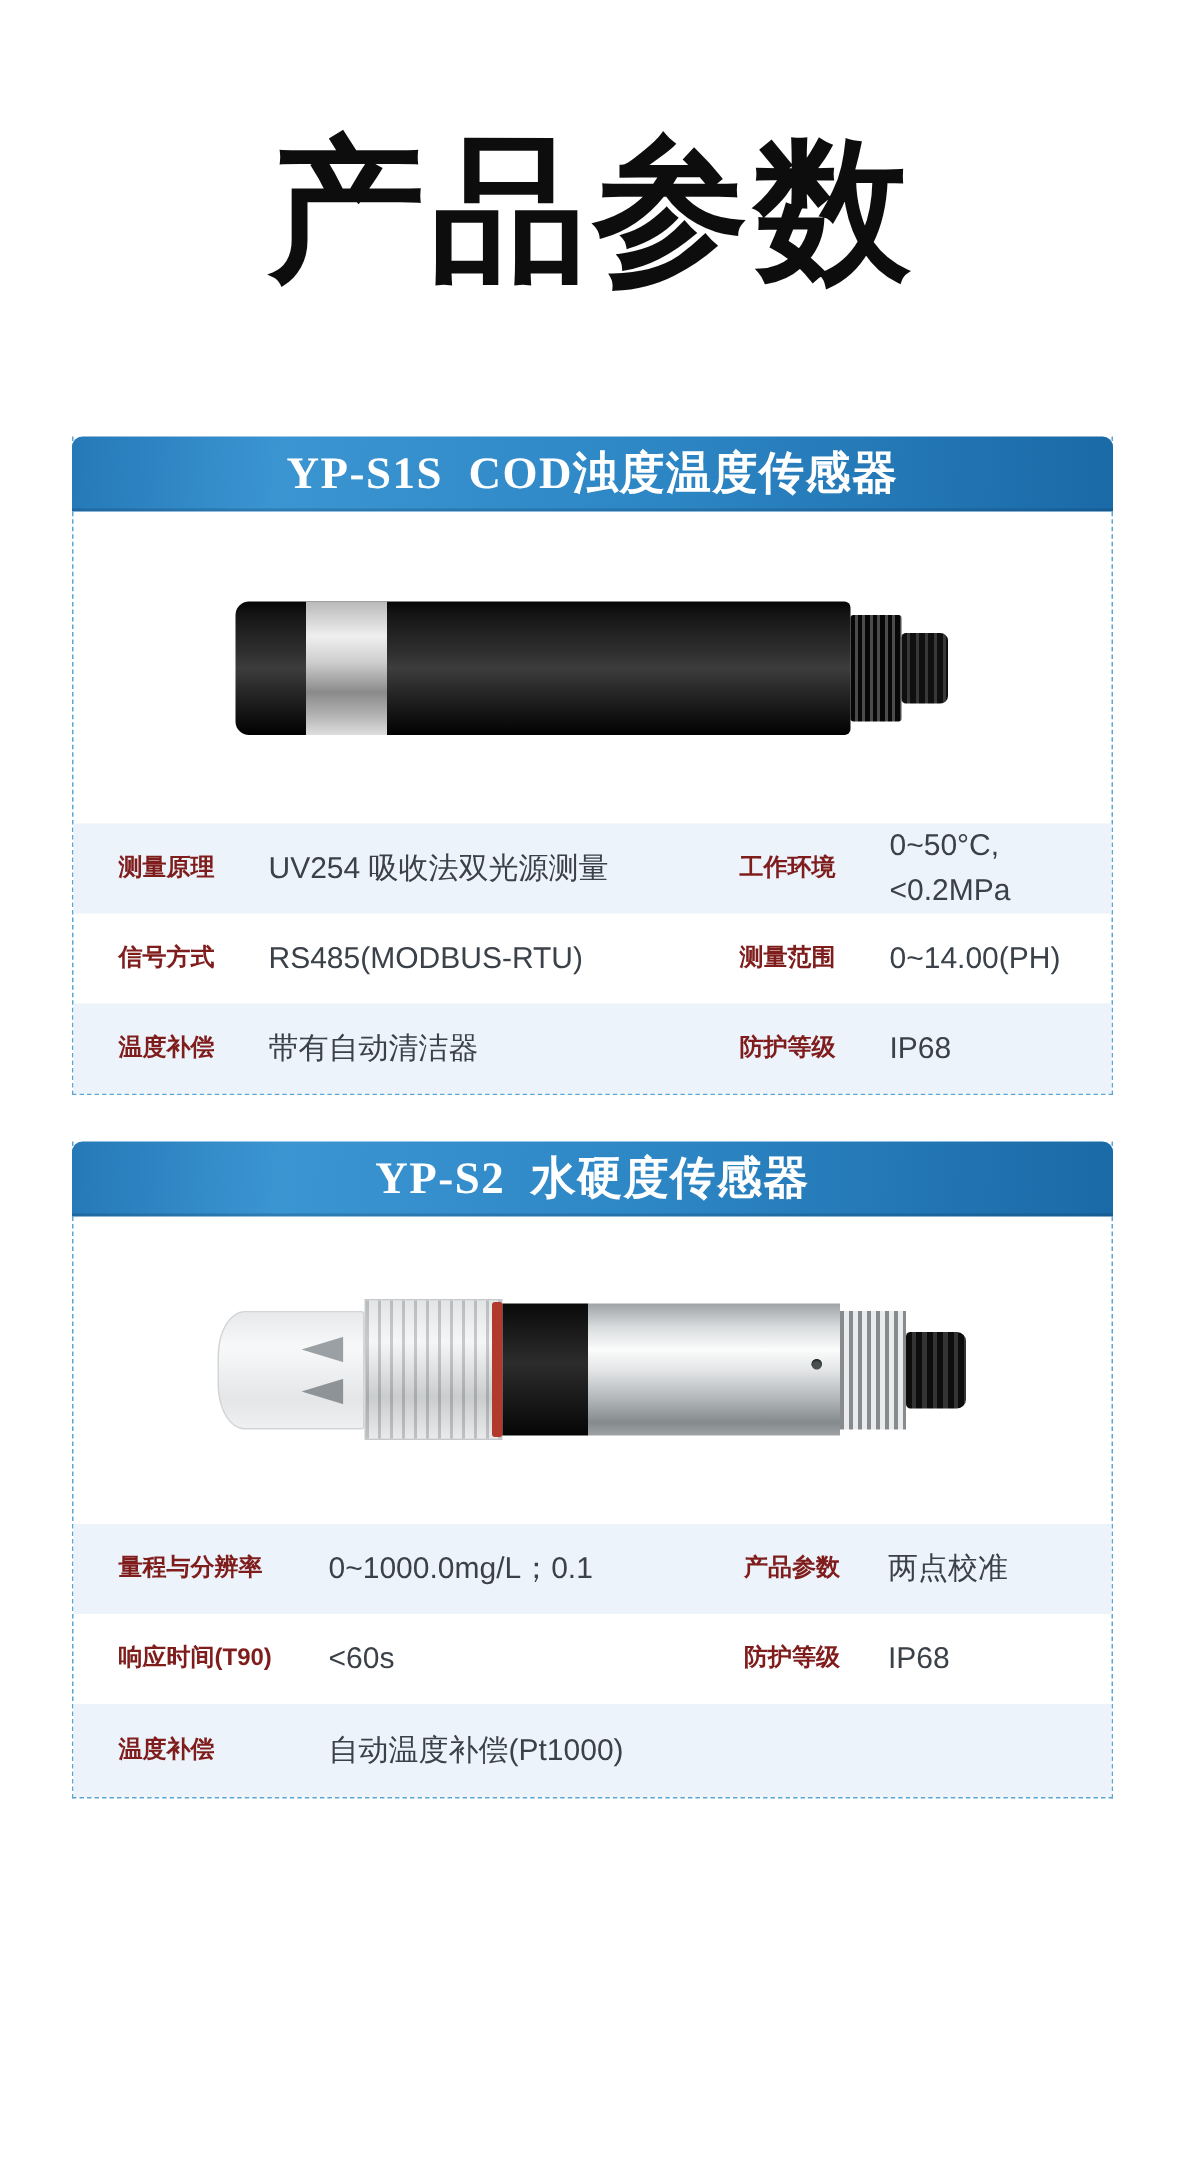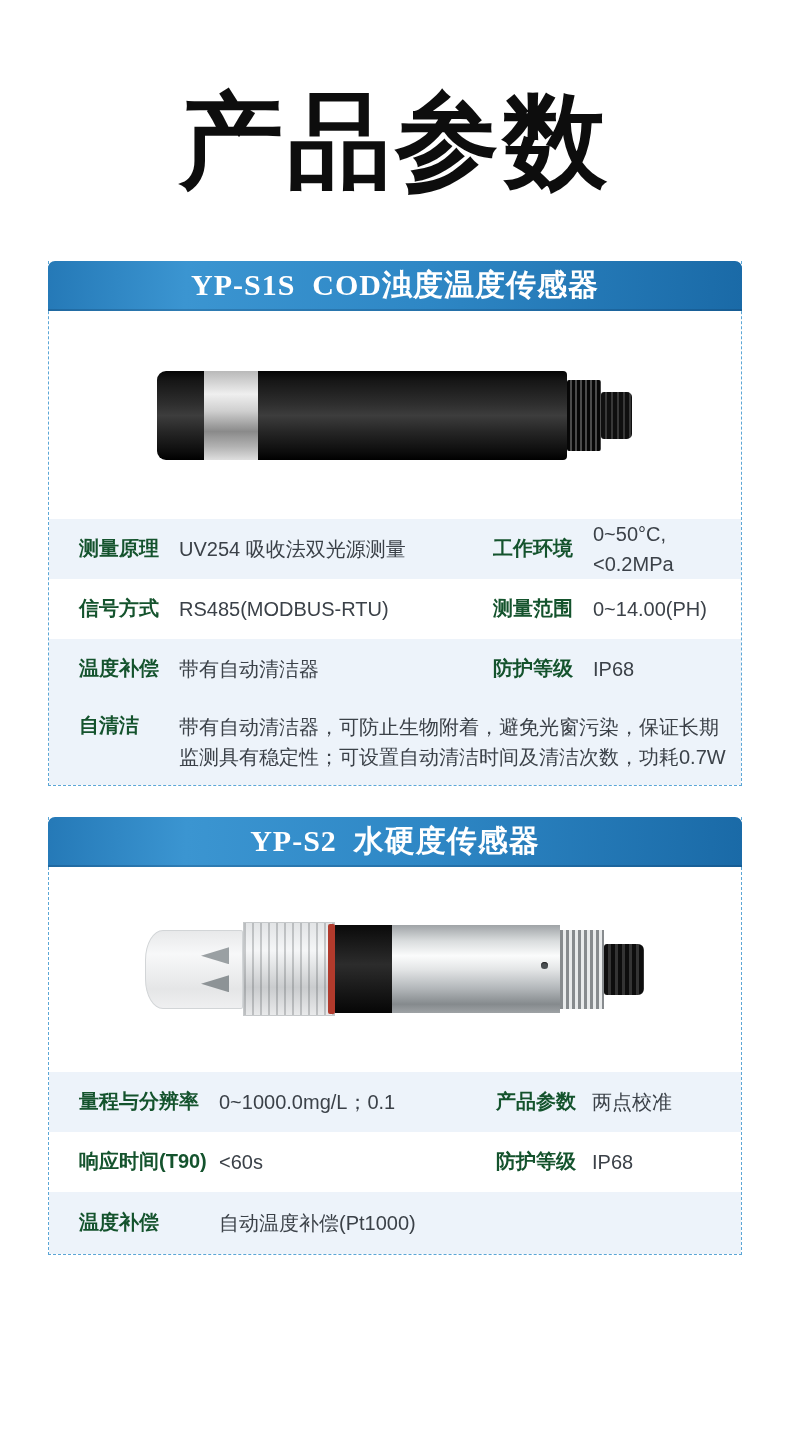--- a/index.html
+++ b/index.html
@@ -13,21 +13,21 @@
     padding-top:80px;
     text-align:center;
     font-family:Liberation Sans, sans-serif;
     font-size:104px; font-weight:900; line-height:1.18;
     color:#0d0d0d; letter-spacing:4px;
   }
   .card {
     width:694px; margin:0 auto;
     border:1px dashed #5ba6d6; border-top:none;
   }
-  .card1 { margin-top:58px; }
+  .card1 { margin-top:88px; }
   .card2 { margin-top:31px; }
   .card-header {
     height:50px; margin:0 -1px;
     display:flex; align-items:center; justify-content:center;
     background:linear-gradient(93deg,#2579b7 0%,#3b95d1 20%,#2e87c5 55%,#1a6aa7 100%);
     border-radius:7px 7px 0 0;
     box-shadow:inset 0 -2px 0 rgba(10,50,90,0.25);
   }
   .card-header span {
     font-family:"Liberation Serif","DejaVu Serif",serif;
@@ -77,21 +77,21 @@
   .s2-tip { position:absolute; left:459px; top:23px; width:40px; height:51px; border-radius:3px 6px 6px 3px;
     background:repeating-linear-gradient(90deg,#0d0d0d 0 4px,#343434 4px 7px); }
 
   
   .spec-row { display:grid; align-items:center; min-height:60px; padding-left:30px; padding-right:10px; }
   .spec-row.alt { background:#edf3fa; }
   .card1 .spec-row { grid-template-columns:100px 314px 100px auto; }
   .card2 .spec-row { grid-template-columns:140px 277px 96px auto; }
   .card1 .spec-row.wide { grid-template-columns:100px auto; min-height:78px; align-items:flex-start; padding-top:13px; padding-bottom:13px; }
   .card2 .spec-row.wide { grid-template-columns:140px auto; min-height:62px; }
-  .lbl { color:#14532d; font-weight:bold; font-size:20px; white-space:nowrap; }
+  .lbl { color:#7f1d1d; font-weight:bold; font-size:16px; white-space:nowrap; }
   .val { color:#3b4148; font-size:20px; line-height:1.5; }
 </style>
 </head>
 <body>
 
 <main>
 
   <h1 class="page-title">产品参数</h1>
 
   <section class="card card1">
@@ -119,24 +119,20 @@
         <span class="lbl">信号方式</span>
         <span class="val">RS485(MODBUS-RTU)</span>
         <span class="lbl">测量范围</span>
         <span class="val">0~14.00(PH)</span>
       </div>
       <div class="spec-row alt">
         <span class="lbl">温度补偿</span>
         <span class="val">带有自动清洁器</span>
         <span class="lbl">防护等级</span>
         <span class="val">IP68</span>
-      </div>
-      <div class="spec-row alt wide">
-        <span class="lbl">自清洁</span>
-        <span class="val">带有自动清洁器，可防止生物附着，避免光窗污染，保证长期监测具有稳定性；可设置自动清洁时间及清洁次数，功耗0.7W</span>
       </div>
     </div>
   </section>
 
   <section class="card card2">
     <header class="card-header">
       <span>YP-S2  水硬度传感器</span>
     </header>
 
     <div class="image-stage">

